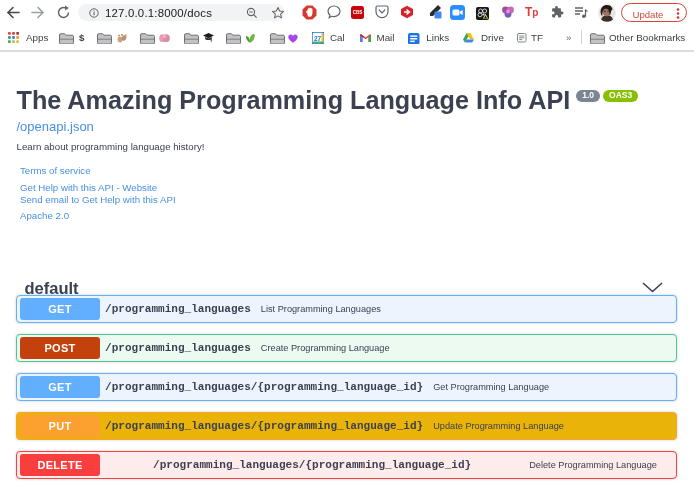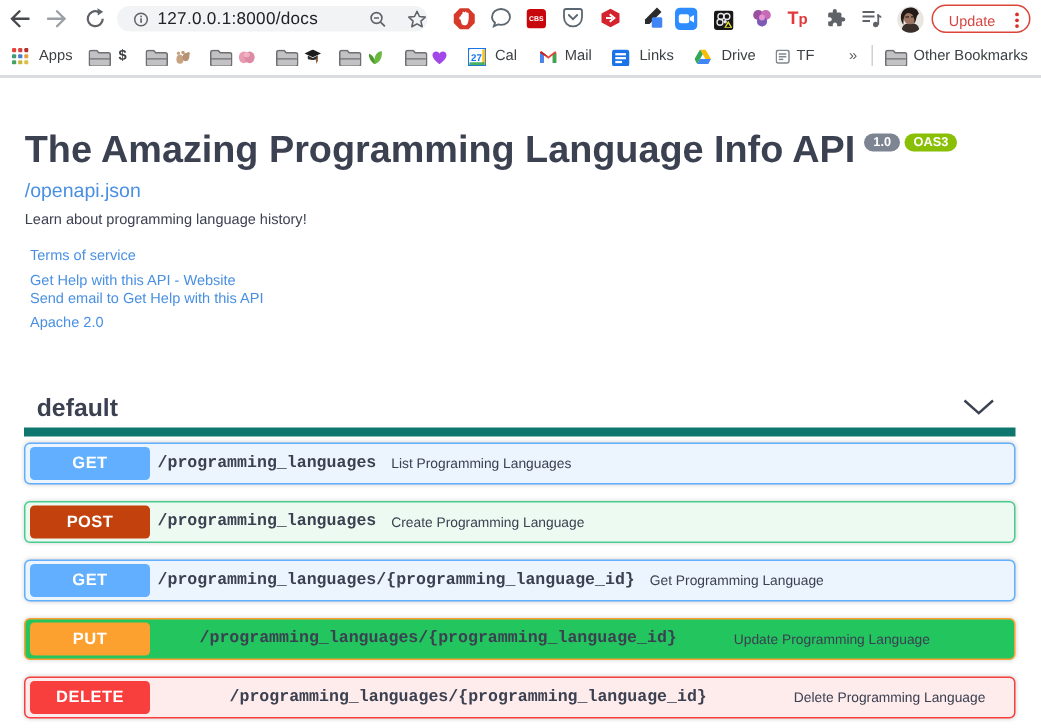--- a/index.html
+++ b/index.html
@@ -17,27 +17,27 @@
   
   #page { position:absolute; left:0; top:52px; width:694px; height:368px; background:#fff; color:#3b4151; }
   h1.title { position:absolute; left:16.5px; top:34px; line-height:1.15; font-size:25.2px; font-weight:bold; color:#3b4151; }
   .pill { display:inline-block; vertical-align:super; font-size:8.5px; font-weight:bold; color:#fff; border-radius:7px; padding:1.5px 6px; position:relative; top:-1.5px; }
   .pill.v { background:#7d8492; margin-left:6px; }
   .pill.oas { background:#89bf04; margin-left:3px; }
   a.base { position:absolute; left:16.5px; top:67px; font-size:13px; color:#4990e2; text-decoration:none; }
   .desc { position:absolute; left:16.5px; top:88.5px; font-size:9.7px; color:#3b4151; }
   .lnk { position:absolute; left:20px; font-size:9.7px; color:#4990e2; }
   
-  .tagrow { position:absolute; left:16px; top:207px; width:660.5px; height:32px; border-bottom:6px solid #0f766e; }
+  .tagrow { position:absolute; left:16px; top:223px; width:660.5px; height:32px; border-bottom:6px solid #0f766e; }
   .tagname { position:absolute; left:8.5px; top:4.2px; font-size:16.5px; font-weight:bold; color:#3b4151; }
   
   .op { position:absolute; left:16px; width:660.5px; height:28px; border-radius:4px; border:1px solid; display:flex; align-items:center; padding-left:3px; box-shadow:0 0 3px rgba(0,0,0,.19); }
   .op.get { background:#ecf5fe; border-color:#61affe; }
   .op.post { background:#edfaf2; border-color:#49cc90; }
-  .op.put { background:#22c55e; border-color:#fca130;gap:28px; }
+  .op.put { background:#eab308; border-color:#fca130; }
   .op.del { background:#feebeb; border-color:#f93e3e;gap:48px; }
   .badge { margin-top:-1px; width:80px; height:22px; border-radius:3px; color:#fff; font-size:11px; font-weight:bold; display:flex; align-items:center; justify-content:center; letter-spacing:0.3px; }
   .badge.get { background:#61affe; }
   .badge.post { background:#c2410c; }
   .badge.put { background:#fca130; }
   .badge.del { background:#f93e3e; }
   .path { font-family:"Liberation Mono", monospace; font-size:11.05px; font-weight:bold; color:#3b4151; margin-left:5px; letter-spacing:0; }
   .opdesc { font-size:9.2px; color:#3b4151; margin-left:10px; }
 </style>
 </head>

